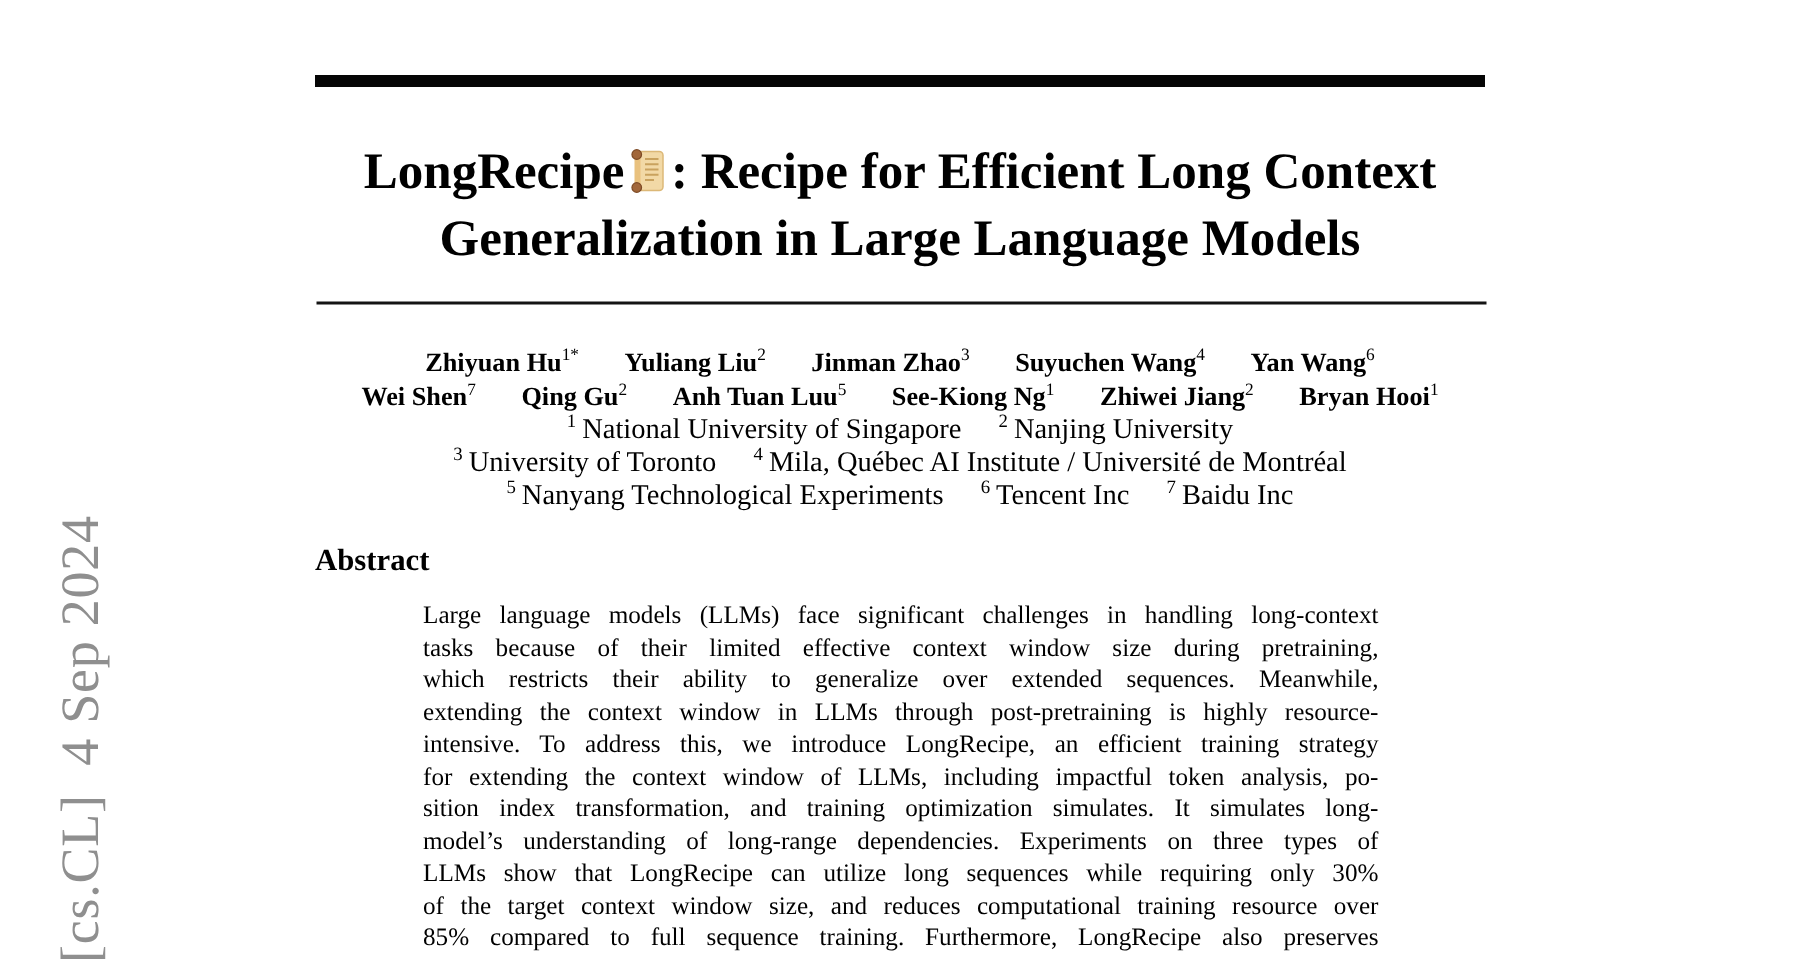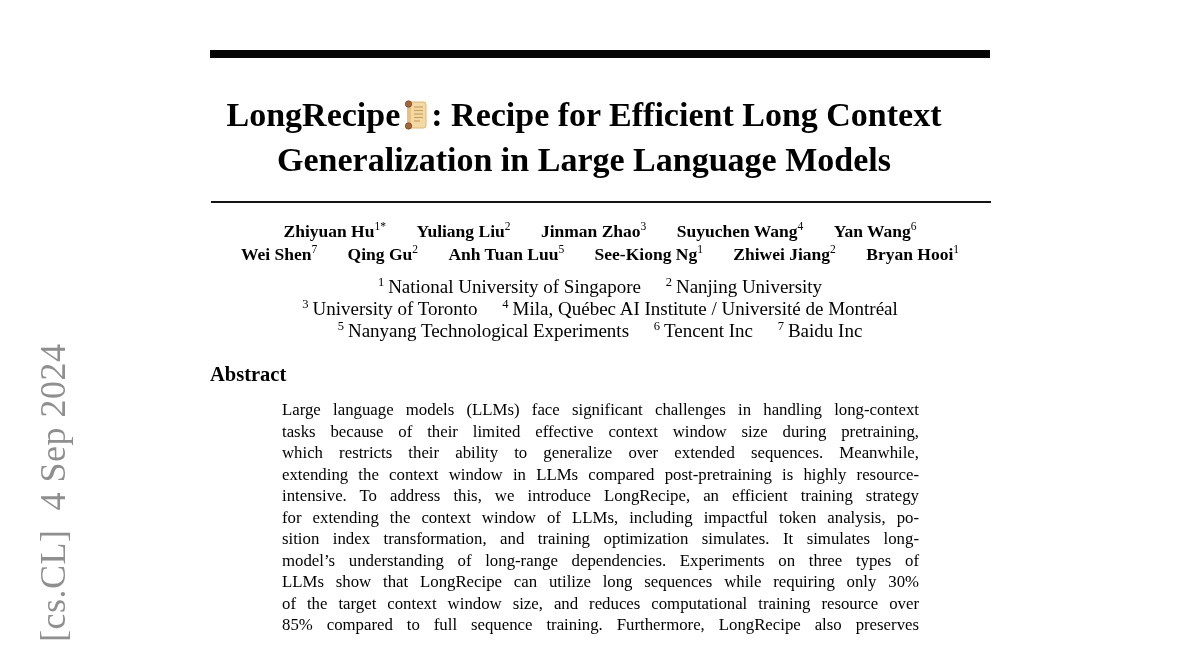--- a/index.html
+++ b/index.html
@@ -38,40 +38,40 @@
     position: absolute;
     left: 211px;
     top: 201px;
     width: 780px;
     height: 2px;
     background: #141414;
   }
 
   .title {
     position: absolute;
-    left: 144px;
+    left: 160px;
     top: 94px;
     width: 880px;
     margin: 0;
     text-align: center;
     font-size: 34px;
     font-weight: bold;
     line-height: 41px;
   }
   .title-line { display: block; }
   .emoji-scroll {
     display: inline-block;
     vertical-align: -4px;
     margin: 0 3px 0 2px;
   }
 
   .authors {
     position: absolute;
     left: 110px;
-    top: 220px;
+    top: 230px;
     width: 980px;
     text-align: center;
     font-size: 17.5px;
     line-height: 22.5px;
   }
   .author {
     display: inline-block;
     margin: 0 13px;
     font-weight: bold;
     white-space: nowrap;
@@ -211,21 +211,21 @@
   <h2 class="abs-heading">Abstract</h2>
 
   <div class="abs-body">
 
       <div class="jline">Large language models (LLMs) face significant challenges in handling long-context</div>
 
       <div class="jline">tasks because of their limited effective context window size during pretraining,</div>
 
       <div class="jline">which restricts their ability to generalize over extended sequences. Meanwhile,</div>
 
-      <div class="jline">extending the context window in LLMs compared post-pretraining is highly resource-</div>
+      <div class="jline">extending the context window in LLMs through post-pretraining is highly resource-</div>
 
       <div class="jline">intensive. To address this, we introduce LongRecipe, an efficient training strategy</div>
 
       <div class="jline">for extending the context window of LLMs, including impactful token analysis, po-</div>
 
       <div class="jline">sition index transformation, and training optimization simulates. It simulates long-</div>
 
 
       <div class="jline">model’s understanding of long-range dependencies. Experiments on three types of</div>
 

